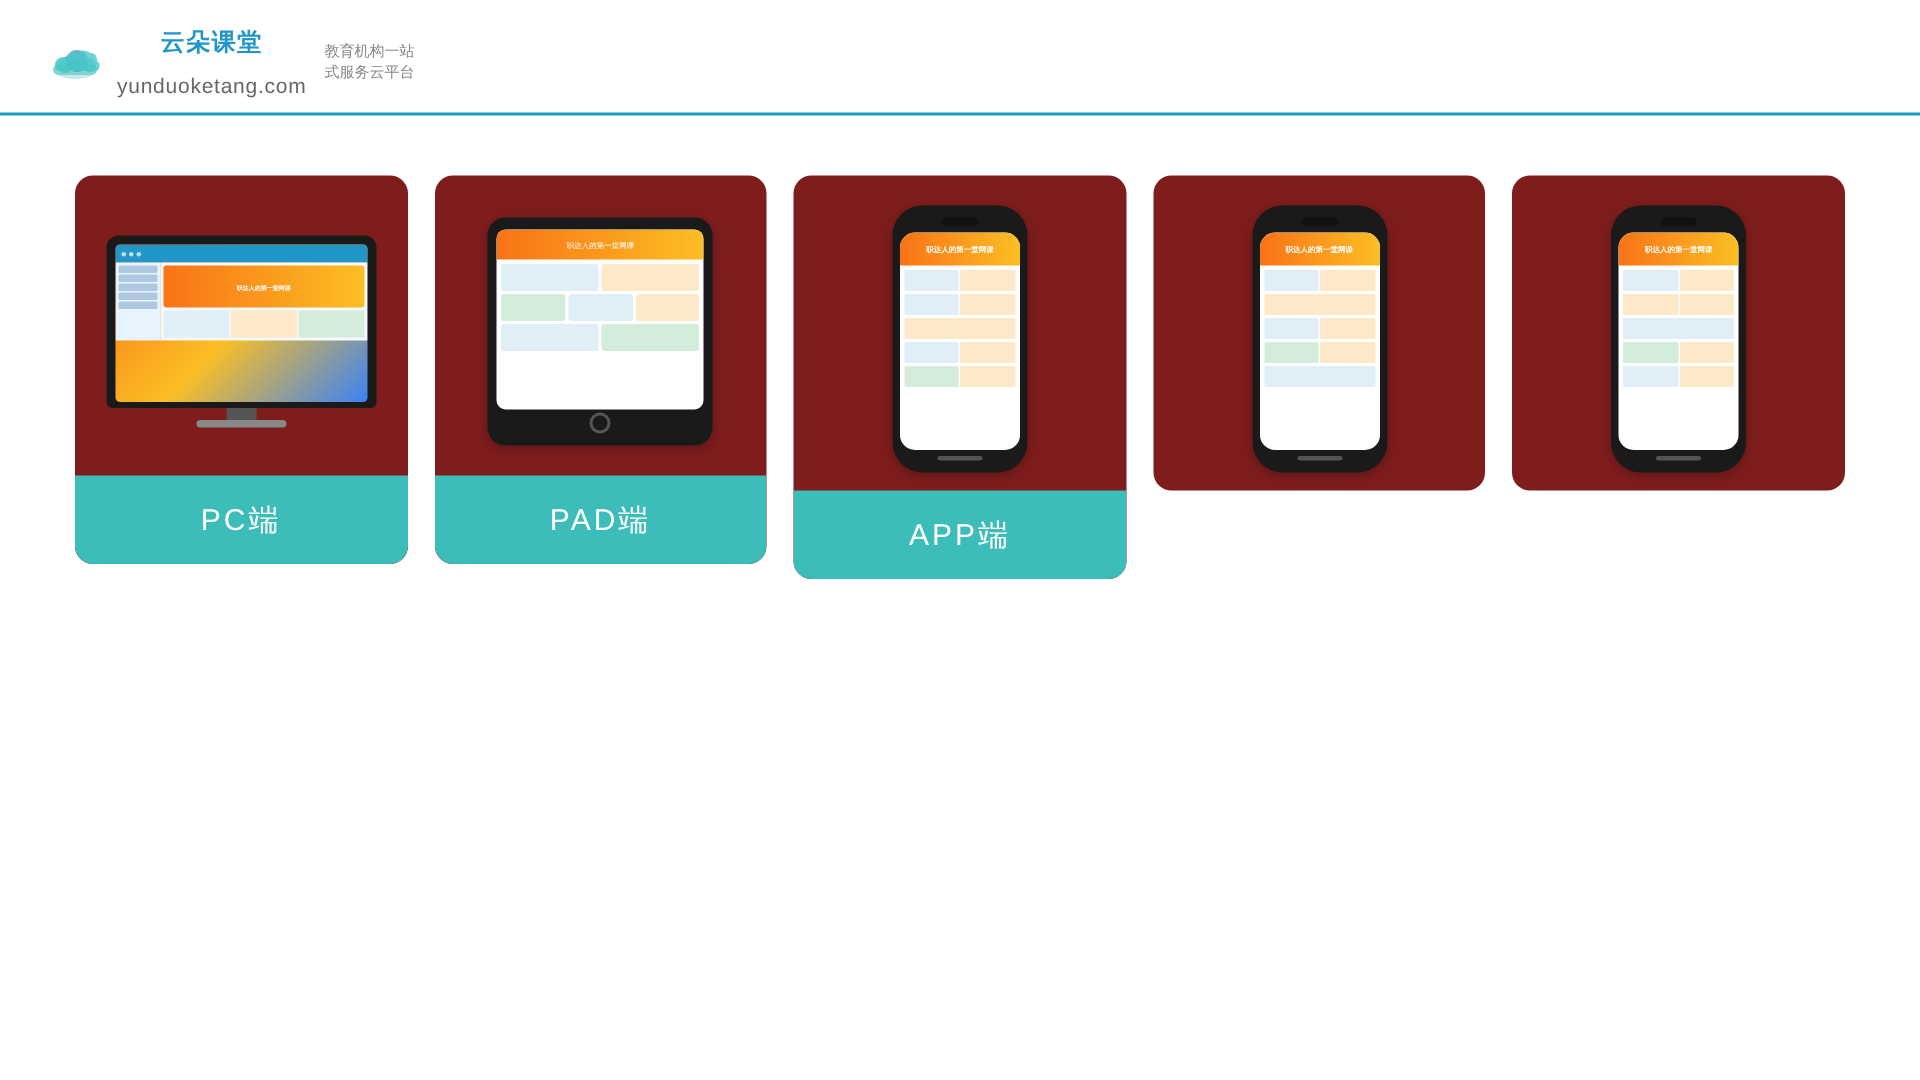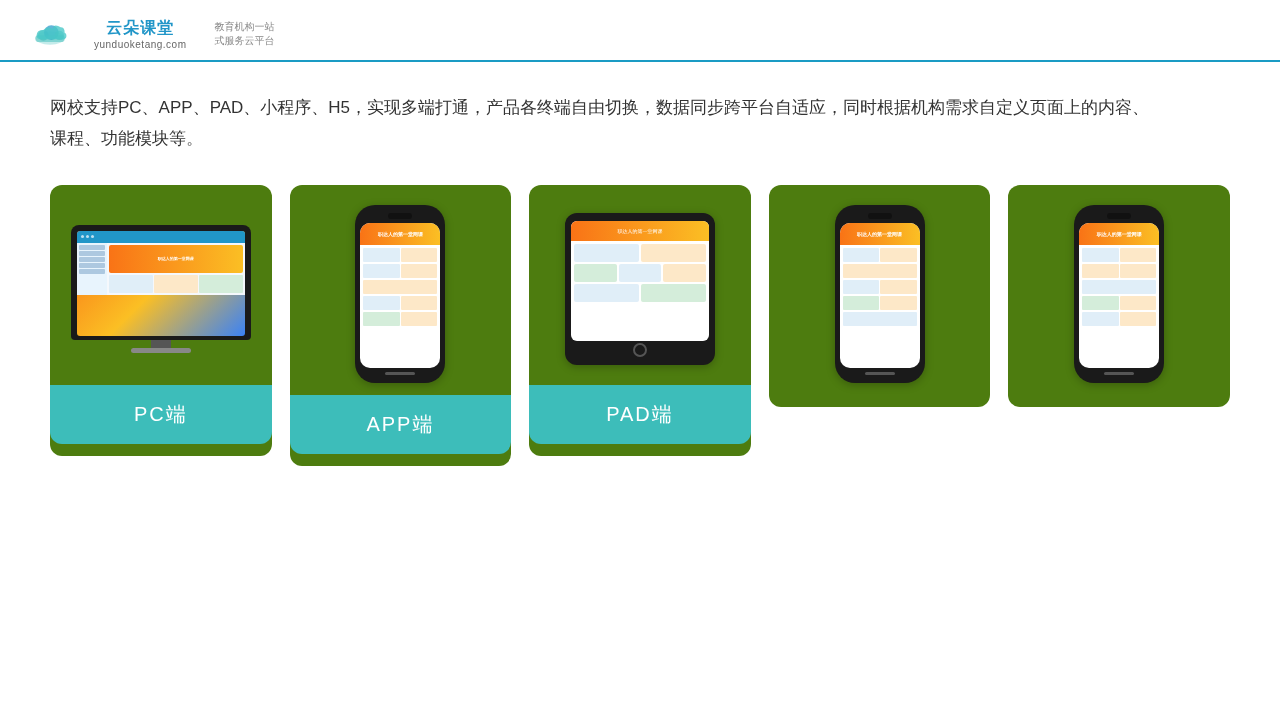--- a/index.html
+++ b/index.html
@@ -42,37 +42,37 @@
     }
     .header-title span.num {
       color: #333;
       font-weight: 400;
     }
 
     
     .logo-area {
       display: flex;
       align-items: center;
-      gap: 24px;
+      gap: 8px;
     }
     .logo-cloud {
       display: flex;
       flex-direction: column;
       align-items: center;
     }
     .logo-text-main {
       font-size: 16px;
       color: #2196c8;
       font-weight: 700;
       letter-spacing: 1px;
     }
     .logo-text-sub {
-      font-size: 10px;
+      font-size: 14px;
       color: #666;
-      margin-top: 0;
+      margin-top: 10px;
       letter-spacing: 0.5px;
     }
     .logo-tagline {
       font-size: 10px;
       color: #888;
       text-align: right;
       line-height: 1.4;
       margin-left: 4px;
     }
 
@@ -97,29 +97,29 @@
     
     .cards-grid {
       display: flex;
       gap: 18px;
       justify-content: flex-start;
       align-items: flex-start;
       margin-top: 10px;
     }
 
     .device-card {
-      background: #4d7c0f;
+      background: #7f1d1d;
       border-radius: 12px;
       flex: 1;
       min-width: 0;
       display: flex;
       flex-direction: column;
       align-items: center;
       overflow: hidden;
-      padding-bottom: 12px;
+      padding-bottom: 0;
     }
 
     .device-image-area {
       width: 100%;
       display: flex;
       align-items: center;
       justify-content: center;
       padding: 20px 16px 12px 16px;
       min-height: 200px;
     }
@@ -363,21 +363,20 @@
     </svg>
     <div class="logo-cloud">
       <span class="logo-text-main">云朵课堂</span>
       <span class="logo-text-sub">yunduoketang.com</span>
     </div>
     <div class="logo-tagline">教育机构一站<br>式服务云平台</div>
   </div>
 </header>
 
 <main class="content">
-  <p class="description">网校支持PC、APP、PAD、小程序、H5，实现多端打通，产品各终端自由切换，数据同步跨平台自适应，同时根据机构需求自定义页面上的内容、课程、功能模块等。</p>
 
   <div class="cards-grid">
 
     <div class="device-card">
       <div class="device-image-area">
         <div class="pc-mockup">
           <div class="pc-screen-outer">
             <div class="pc-screen-inner">
               <div class="pc-top-bar">
                 <div class="pc-dot"></div>
@@ -407,20 +406,49 @@
           </div>
           <div class="pc-stand"></div>
           <div class="pc-base"></div>
         </div>
       </div>
       <div class="device-label">PC端</div>
     </div>
 
     <div class="device-card">
       <div class="device-image-area">
+        <div class="pad-mockup">
+          <div class="pad-outer">
+            <div class="pad-screen">
+              <div class="pad-screen-header">职达人的第一堂网课</div>
+              <div class="pad-body">
+                <div class="pad-row">
+                  <div class="pad-block"></div>
+                  <div class="pad-block orange"></div>
+                </div>
+                <div class="pad-row">
+                  <div class="pad-block green"></div>
+                  <div class="pad-block"></div>
+                  <div class="pad-block orange"></div>
+                </div>
+                <div class="pad-row">
+                  <div class="pad-block"></div>
+                  <div class="pad-block green"></div>
+                </div>
+              </div>
+            </div>
+            <div class="pad-home"></div>
+          </div>
+        </div>
+      </div>
+      <div class="device-label">PAD端</div>
+    </div>
+
+    <div class="device-card">
+      <div class="device-image-area">
         <div class="phone-mockup">
           <div class="phone-outer">
             <div class="phone-notch"></div>
             <div class="phone-screen">
               <div class="phone-screen-header">职达人的第一堂网课</div>
               <div class="phone-screen-body">
                 <div class="phone-row">
                   <div class="phone-block"></div>
                   <div class="phone-block"></div>
                 </div>
@@ -443,110 +471,81 @@
             </div>
             <div class="phone-home-bar"></div>
           </div>
         </div>
       </div>
       <div class="device-label">APP端</div>
     </div>
 
     <div class="device-card">
       <div class="device-image-area">
-        <div class="pad-mockup">
-          <div class="pad-outer">
-            <div class="pad-screen">
-              <div class="pad-screen-header">职达人的第一堂网课</div>
-              <div class="pad-body">
-                <div class="pad-row">
-                  <div class="pad-block"></div>
-                  <div class="pad-block orange"></div>
-                </div>
-                <div class="pad-row">
-                  <div class="pad-block green"></div>
-                  <div class="pad-block"></div>
-                  <div class="pad-block orange"></div>
-                </div>
-                <div class="pad-row">
-                  <div class="pad-block"></div>
-                  <div class="pad-block green"></div>
+        <div class="phone-mockup">
+          <div class="phone-outer">
+            <div class="phone-notch"></div>
+            <div class="phone-screen">
+              <div class="phone-screen-header">职达人的第一堂网课</div>
+              <div class="phone-screen-body">
+                <div class="phone-row">
+                  <div class="phone-block"></div>
+                  <div class="phone-block"></div>
+                </div>
+                <div class="phone-row">
+                  <div class="phone-block" style="background:#fde8c8"></div>
+                </div>
+                <div class="phone-row">
+                  <div class="phone-block"></div>
+                  <div class="phone-block"></div>
+                </div>
+                <div class="phone-row">
+                  <div class="phone-block" style="background:#d4edda"></div>
+                  <div class="phone-block"></div>
+                </div>
+                <div class="phone-row">
+                  <div class="phone-block"></div>
                 </div>
               </div>
             </div>
-            <div class="pad-home"></div>
+            <div class="phone-home-bar"></div>
           </div>
         </div>
       </div>
-      <div class="device-label">PAD端</div>
     </div>
 
     <div class="device-card">
       <div class="device-image-area">
         <div class="phone-mockup">
           <div class="phone-outer">
             <div class="phone-notch"></div>
             <div class="phone-screen">
               <div class="phone-screen-header">职达人的第一堂网课</div>
               <div class="phone-screen-body">
                 <div class="phone-row">
                   <div class="phone-block"></div>
                   <div class="phone-block"></div>
                 </div>
                 <div class="phone-row">
                   <div class="phone-block" style="background:#fde8c8"></div>
-                </div>
-                <div class="phone-row">
-                  <div class="phone-block"></div>
+                  <div class="phone-block"></div>
+                </div>
+                <div class="phone-row">
                   <div class="phone-block"></div>
                 </div>
                 <div class="phone-row">
                   <div class="phone-block" style="background:#d4edda"></div>
                   <div class="phone-block"></div>
                 </div>
                 <div class="phone-row">
+                  <div class="phone-block"></div>
                   <div class="phone-block"></div>
                 </div>
               </div>
             </div>
             <div class="phone-home-bar"></div>
           </div>
         </div>
       </div>
     </div>
 
-    <div class="device-card">
-      <div class="device-image-area">
-        <div class="phone-mockup">
-          <div class="phone-outer">
-            <div class="phone-notch"></div>
-            <div class="phone-screen">
-              <div class="phone-screen-header">职达人的第一堂网课</div>
-              <div class="phone-screen-body">
-                <div class="phone-row">
-                  <div class="phone-block"></div>
-                  <div class="phone-block"></div>
-                </div>
-                <div class="phone-row">
-                  <div class="phone-block" style="background:#fde8c8"></div>
-                  <div class="phone-block"></div>
-                </div>
-                <div class="phone-row">
-                  <div class="phone-block"></div>
-                </div>
-                <div class="phone-row">
-                  <div class="phone-block" style="background:#d4edda"></div>
-                  <div class="phone-block"></div>
-                </div>
-                <div class="phone-row">
-                  <div class="phone-block"></div>
-                  <div class="phone-block"></div>
-                </div>
-              </div>
-            </div>
-            <div class="phone-home-bar"></div>
-          </div>
-        </div>
-      </div>
-    </div>
-
   </div>
 </main>
 
 </body></html>

